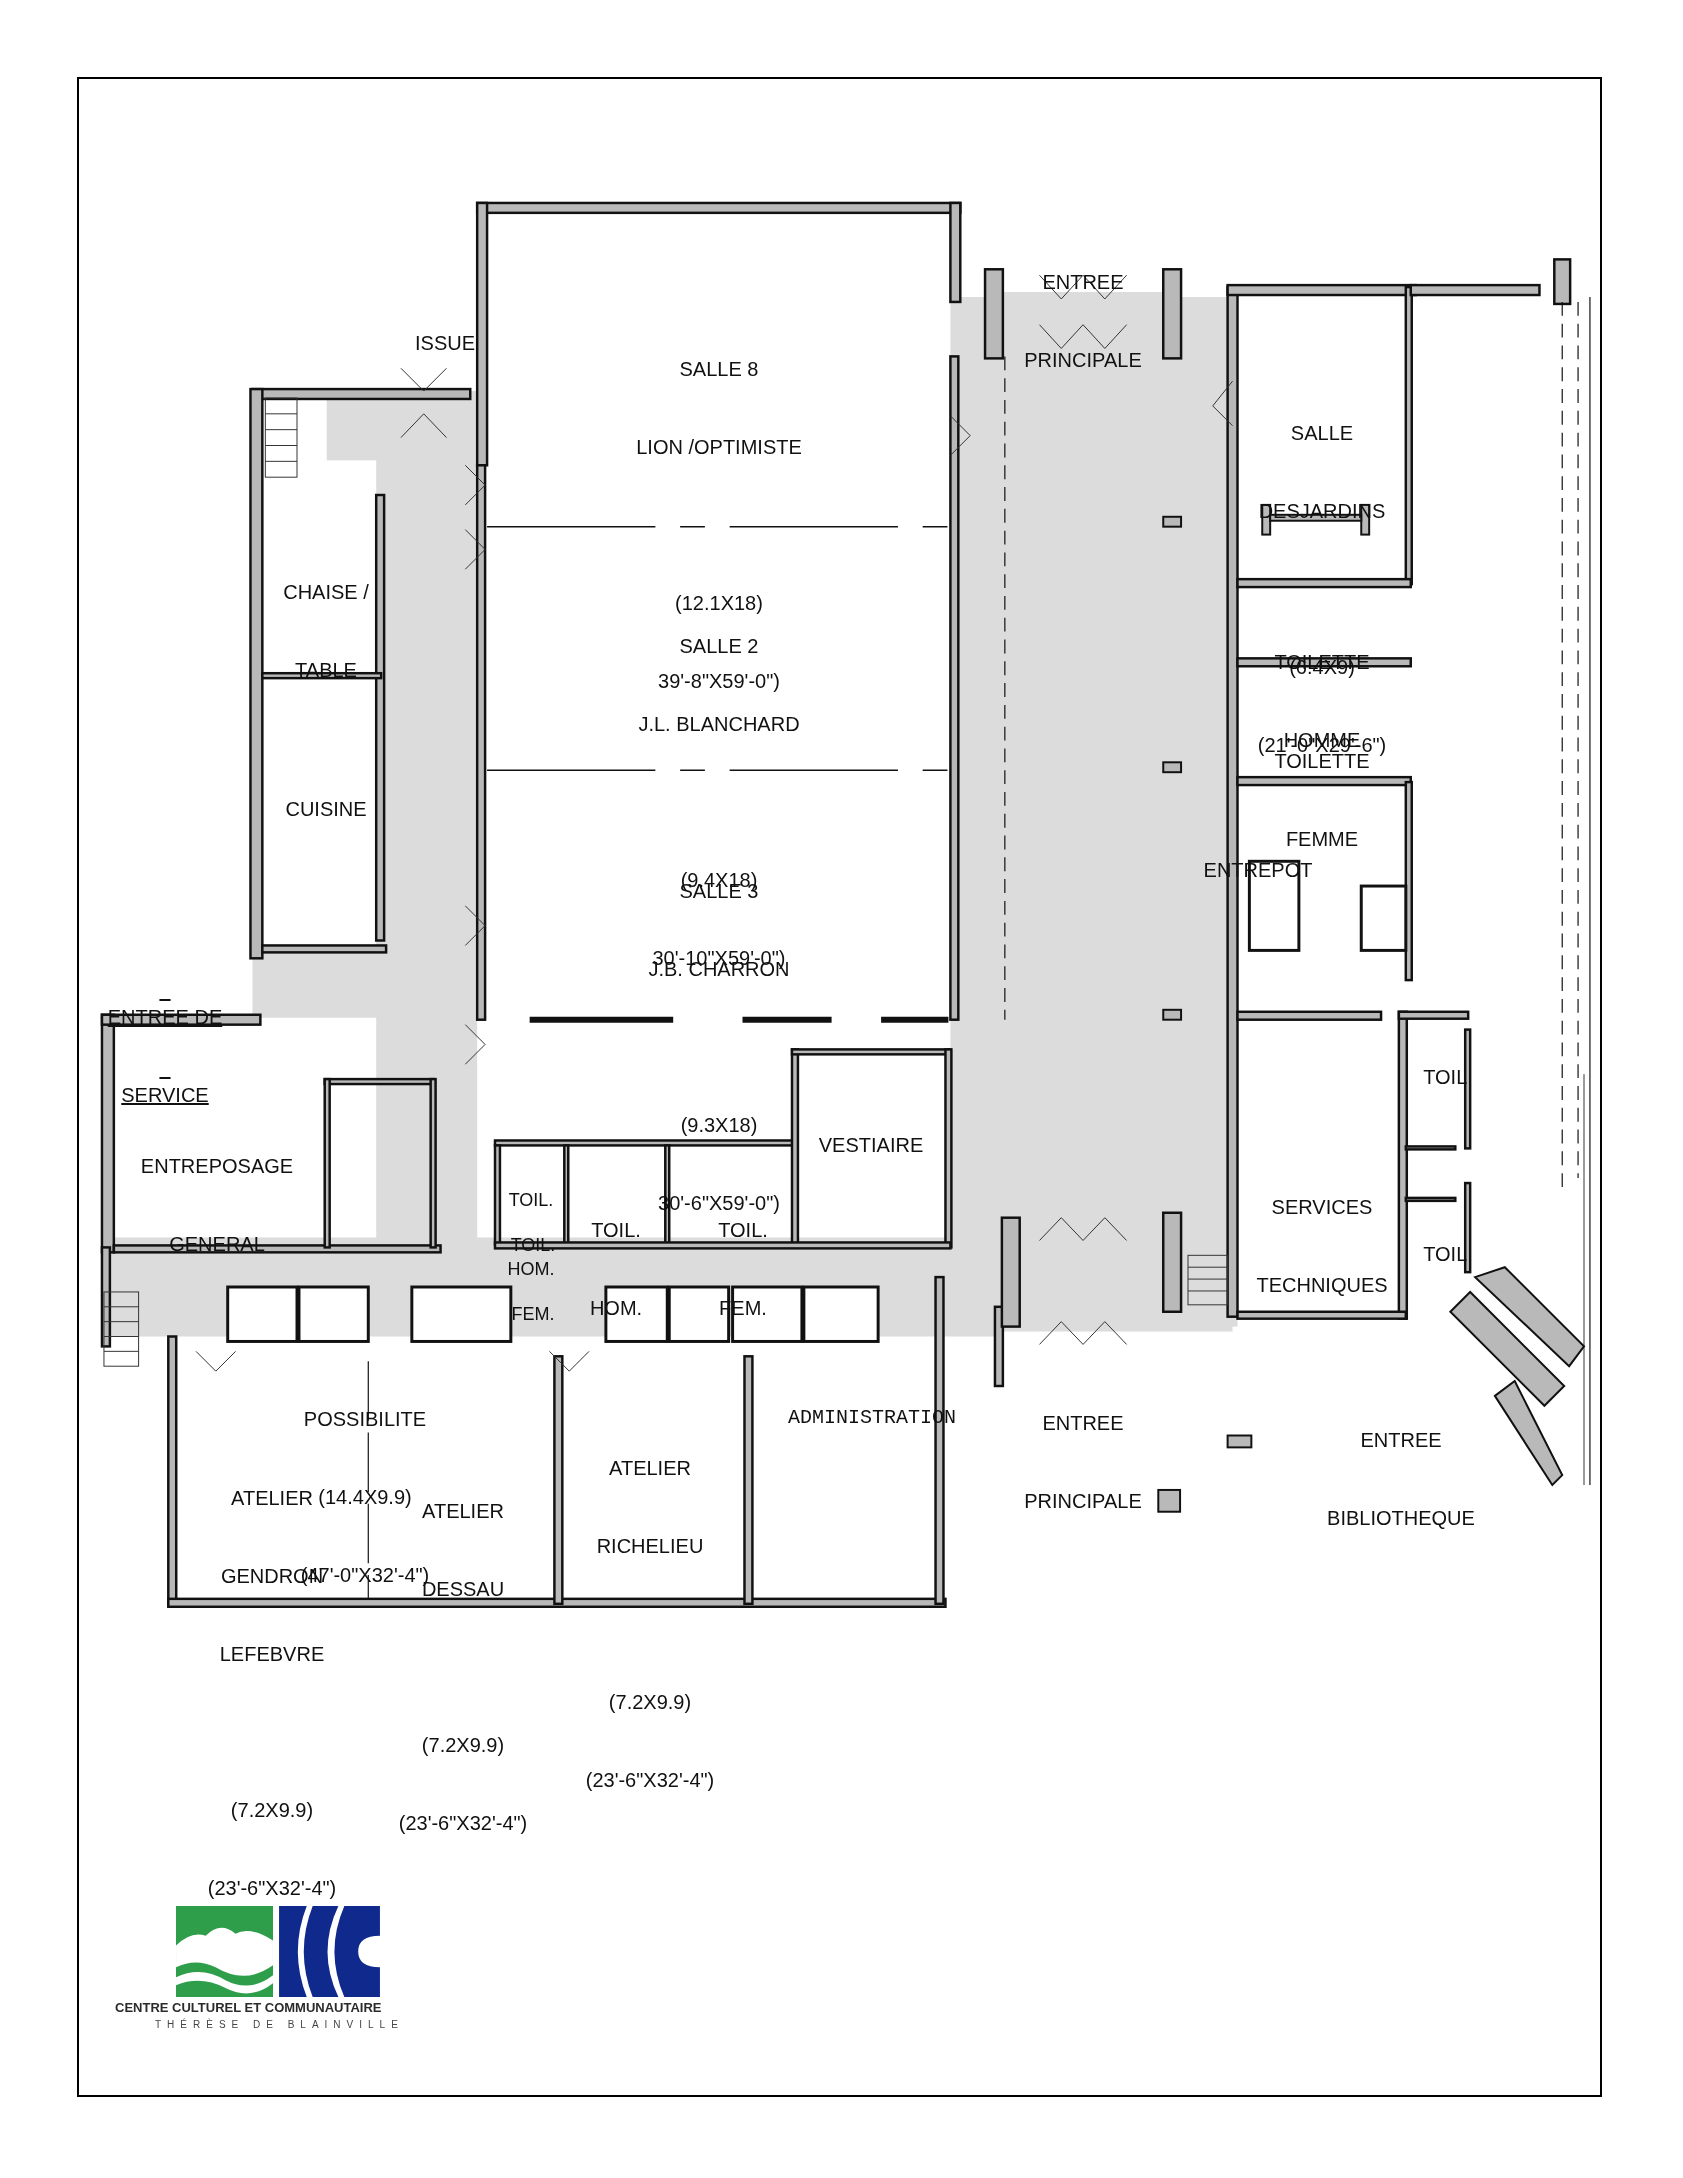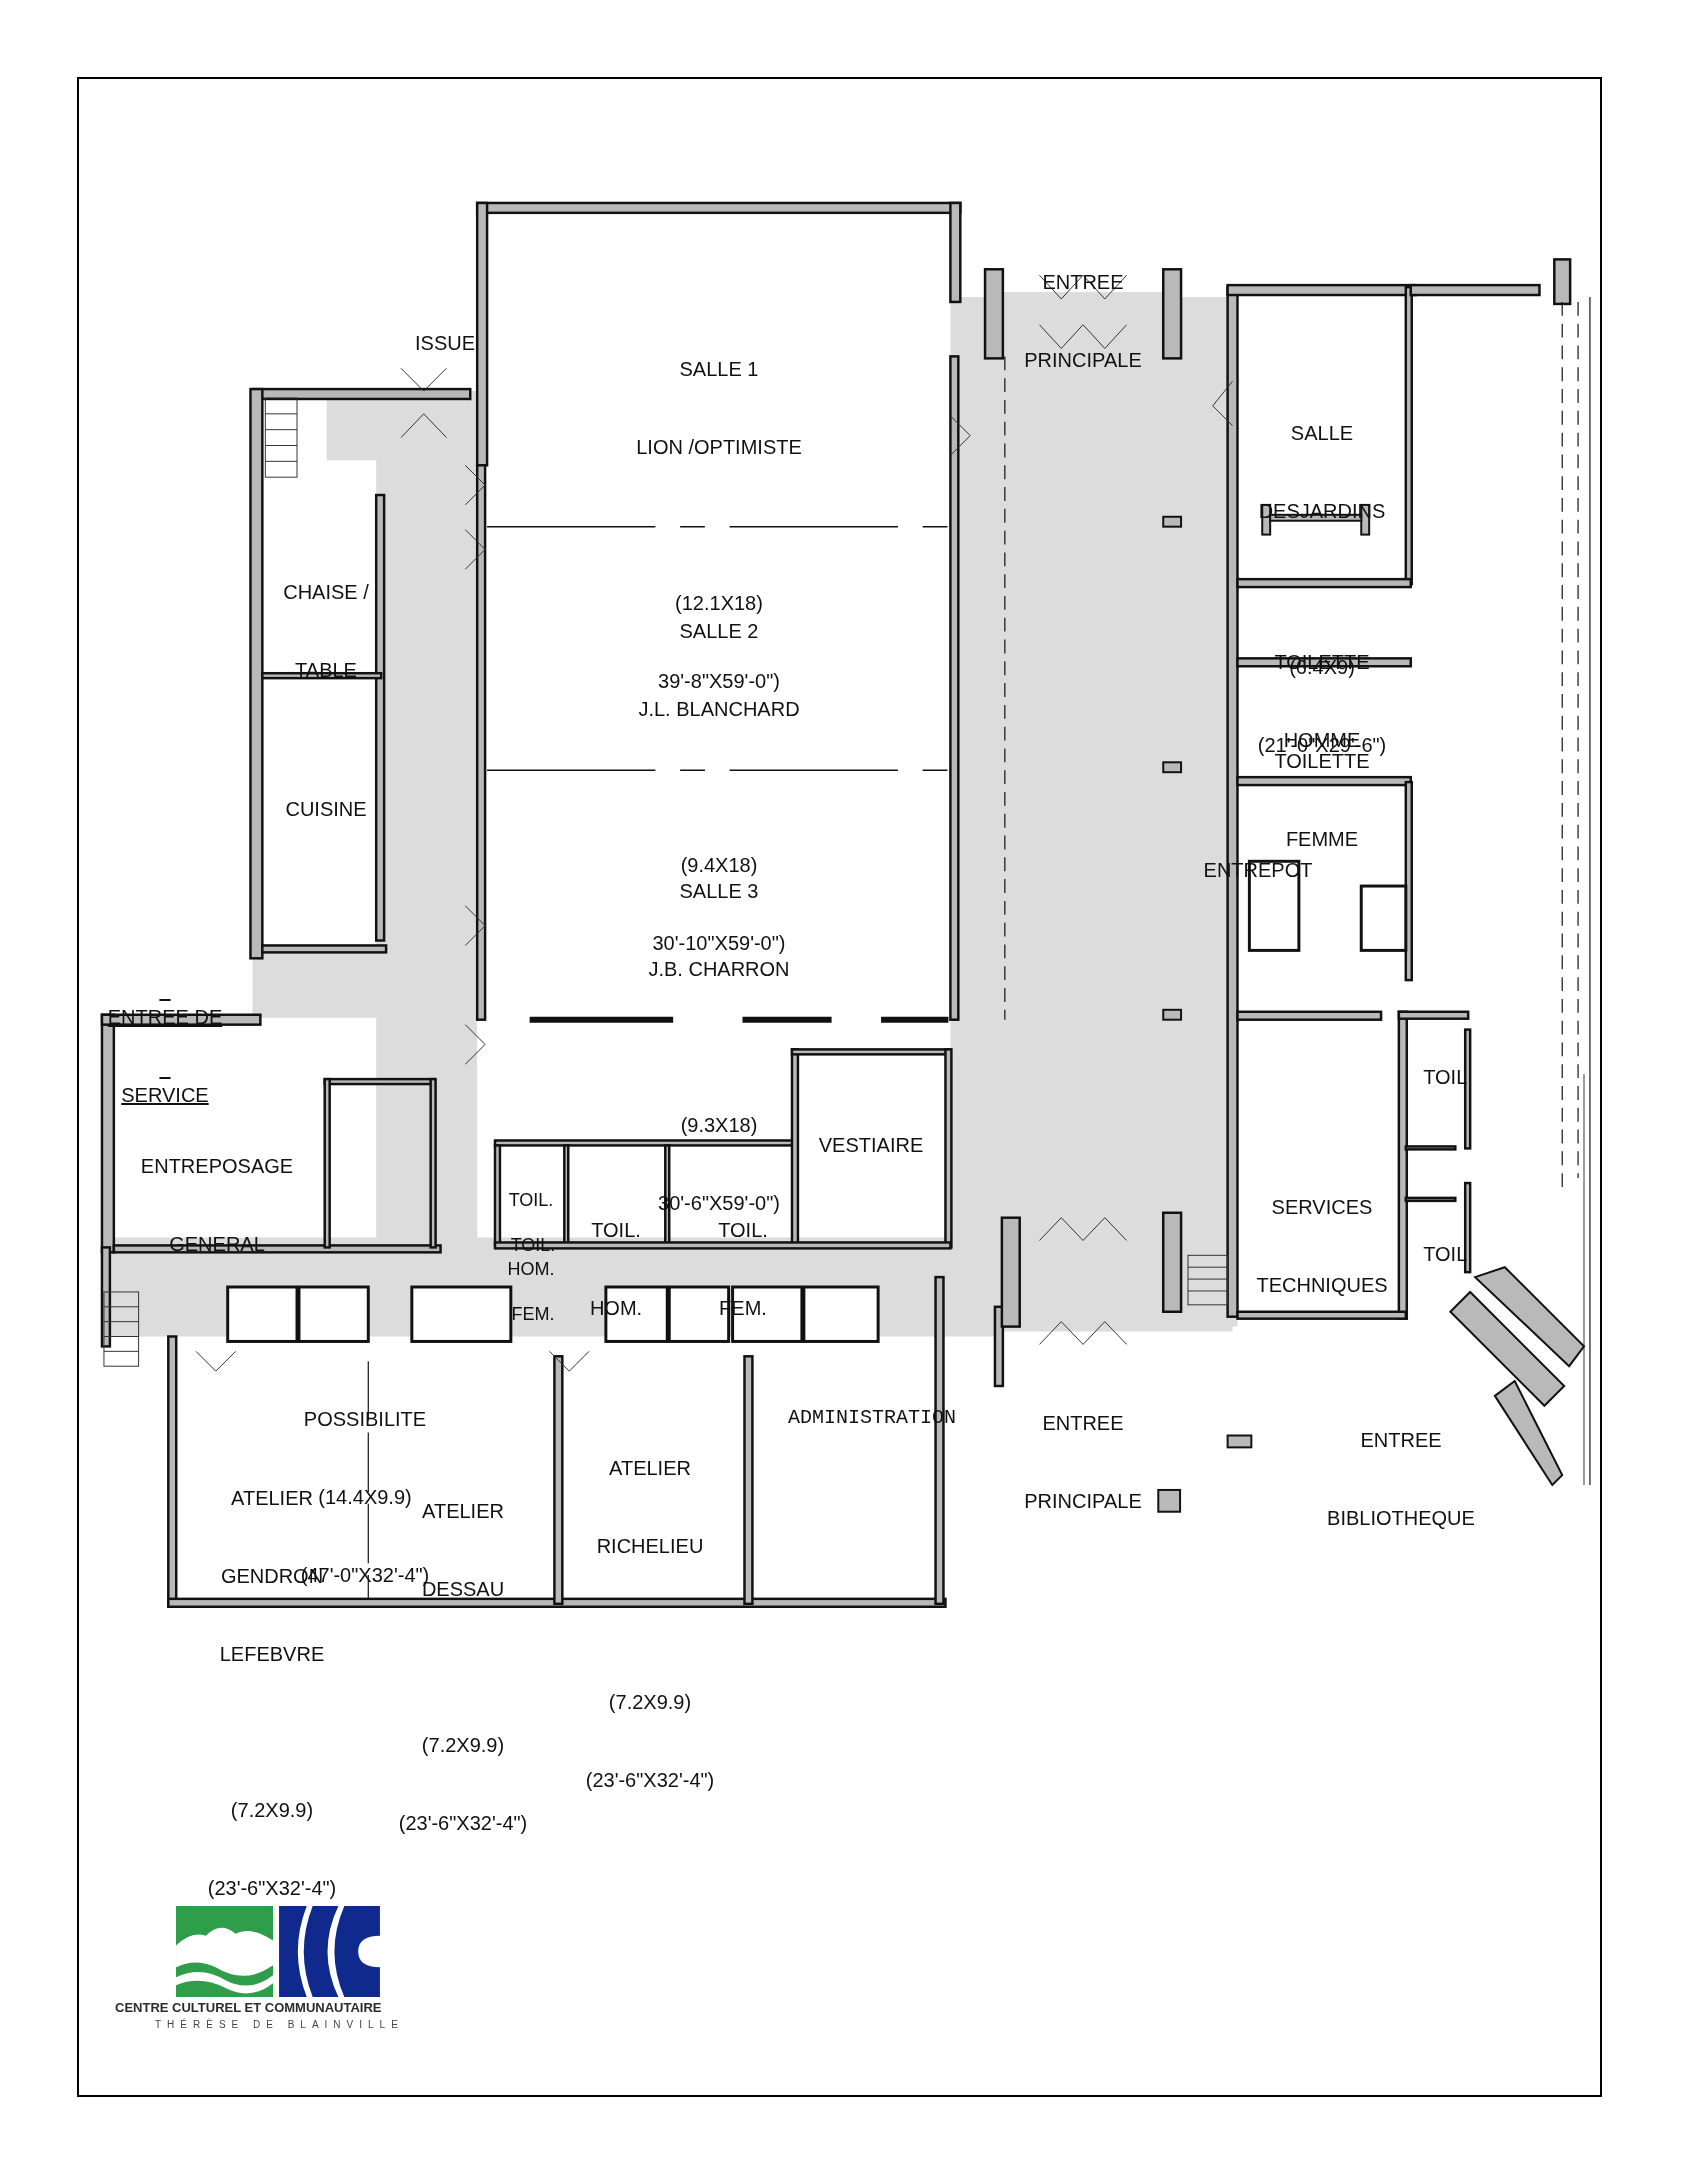--- a/index.html
+++ b/index.html
@@ -177,27 +177,27 @@
     <rect x="1175" y="1020" width="18" height="10"></rect>
     <rect x="1240" y="1450" width="24" height="12"></rect>
     <rect x="1170" y="1505" width="22" height="22"></rect>
     <rect x="1275" y="510" width="8" height="30"></rect>
     <rect x="1375" y="510" width="8" height="30"></rect>
     <rect x="1283" y="520" width="92" height="6"></rect>
   </g>
 </svg>
 
 <div class="lbl" style="left:719px; top:304px;">
-  <div>SALLE 1</div>
+  <div>SALLE 8</div>
   <div>LION /OPTIMISTE</div>
   <div style="height:26px"></div>
   <div>(12.1X18)</div>
   <div>39'-8"X59'-0")</div>
 </div>
-<div class="lbl" style="left:719px; top:566px;text-align:center;">
+<div class="lbl" style="left:719px; top:581px;text-align:center;">
   <div>SALLE 2</div>
   <div>J.L. BLANCHARD</div>
   <div style="height:26px"></div>
   <div>(9.4X18)</div>
   <div>30'-10"X59'-0")</div>
 </div>
 <div class="lbl" style="left:719px; top:826px;">
   <div>SALLE 3</div>
   <div>J.B. CHARRON</div>
   <div style="height:26px"></div>

